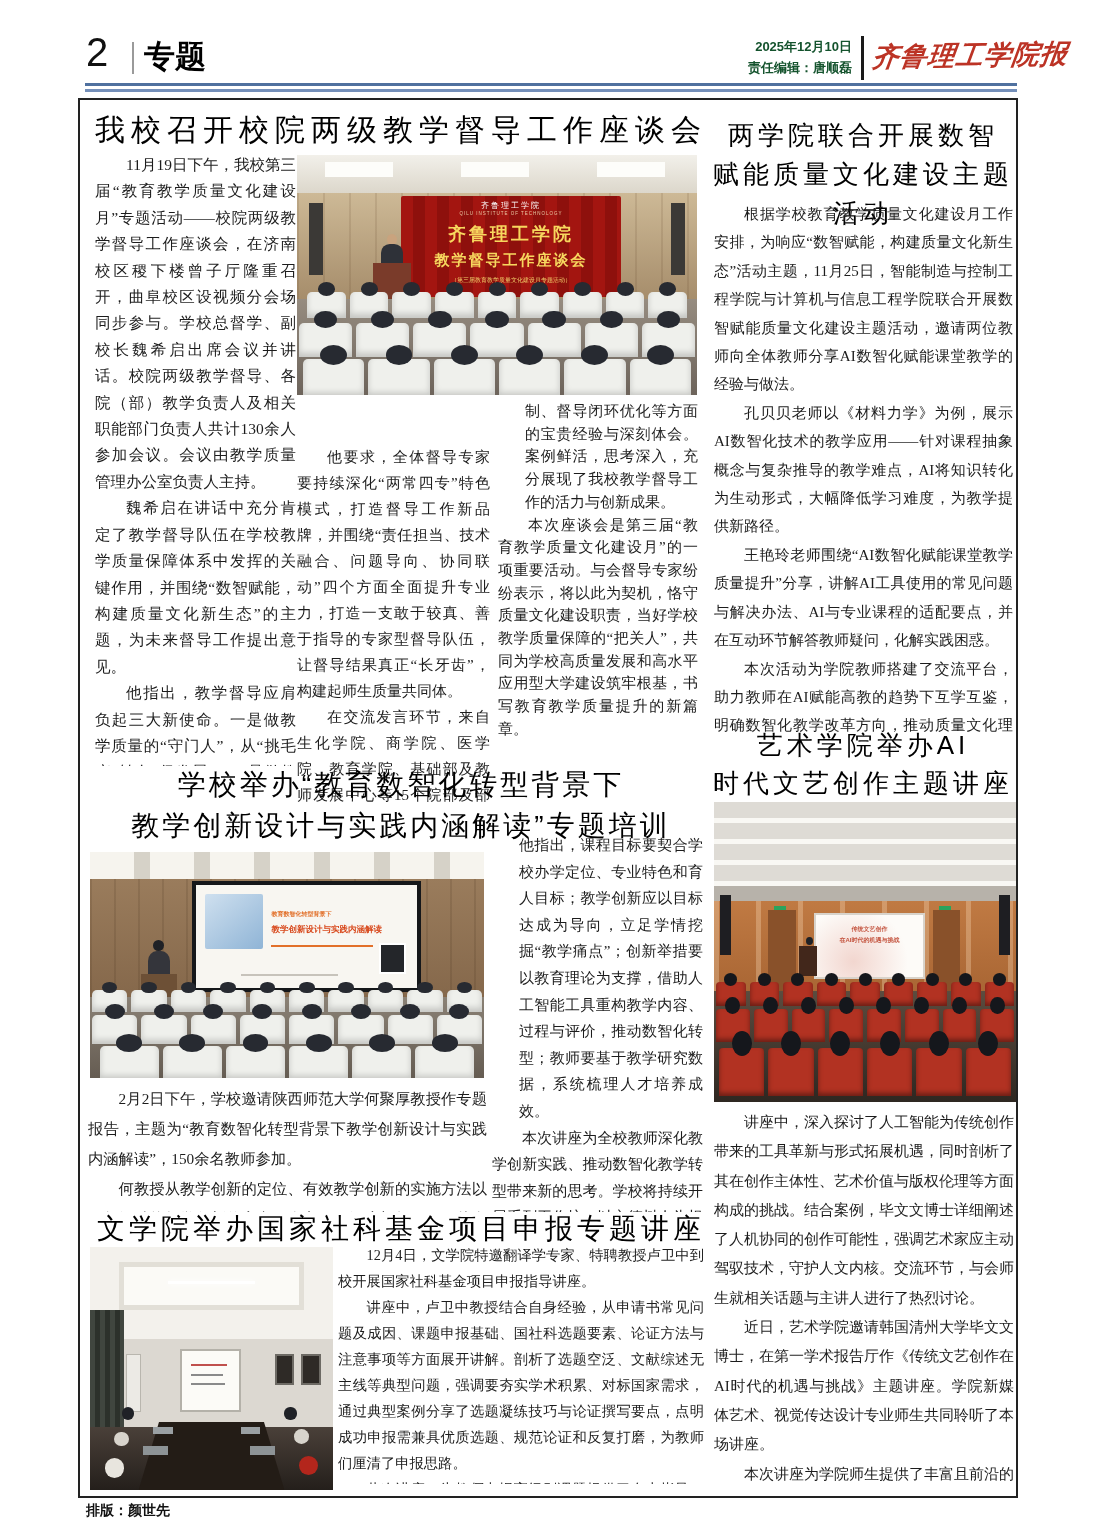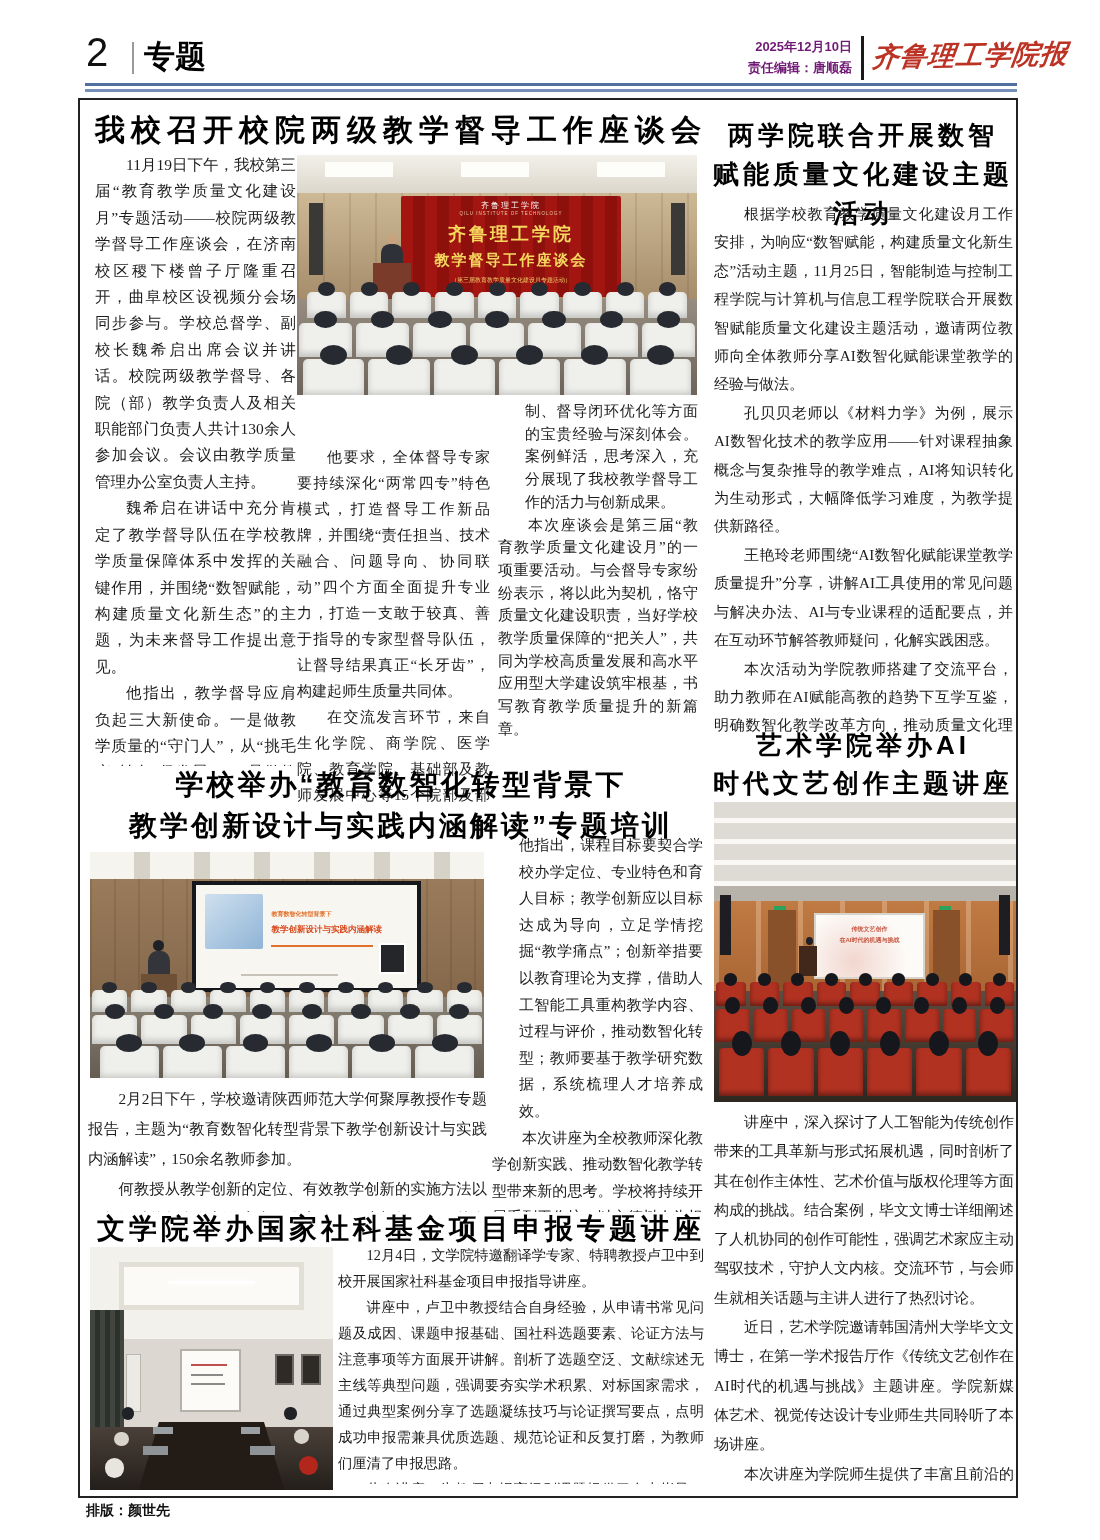--- a/index.html
+++ b/index.html
@@ -1,20 +1,20 @@
 <!DOCTYPE html>
 <html><head>
 <meta charset="utf-8">
 <style>
   html,body{margin:0;padding:0;background:#ffffff;}
   .page{position:relative;width:1100px;height:1540px;background:#fff;overflow:hidden;
         font-family:"Liberation Serif", serif;color:#1b1b1b;}
   .abs{position:absolute;}
   .hd-sans{font-family:"Liberation Sans", sans-serif;}
-  .title{font-family:"Liberation Sans", sans-serif;font-weight:700;color:#000;text-align:center;}
+  .title{font-family:"Liberation Sans", sans-serif;font-weight:400;color:#000;text-align:center;}
   .col{position:absolute;text-align:justify;overflow:hidden;color:#1c1c1c;}
   .col p{margin:0;text-indent:2em;}
   .col p.cont{text-indent:0;margin-left:27px;}
   .photo{position:absolute;overflow:hidden;background:#8c8479;}
   .photo div,.photo span{position:absolute;}
   .crow{display:flex;align-items:stretch;}
   .chair{position:relative;flex:1;margin:0 2px;background:#eff0ec;border-radius:5px 5px 0 0;
          box-shadow:inset 0 -4px 6px rgba(0,0,0,.18);}
   .chair::before{content:"";position:absolute;left:28%;top:-36%;width:44%;height:52%;
          border-radius:50%;background:#272a31;}
@@ -24,21 +24,21 @@
 </style>
 </head>
 <body>
 
 <div class="page">
 
   <div class="abs hd-sans" style="left:86px;top:30px;font-size:40px;font-weight:400;color:#111;">2</div>
   <div class="abs" style="left:132px;top:42px;width:2px;height:32px;background:#9a9a9a;"></div>
   <div class="abs hd-sans" style="left:144px;top:36px;font-size:31px;font-weight:900;color:#000;">专题</div>
 
-  <div class="abs hd-sans" style="left:620px;top:36px;width:232px;text-align:right;font-size:13px;font-weight:700;line-height:21px;color:#701a75;">
+  <div class="abs hd-sans" style="left:620px;top:36px;width:232px;text-align:right;font-size:13px;font-weight:700;line-height:21px;color:#14532d;">
     <div>2025年12月10日</div>
     <div>责任编辑：唐顺磊</div>
   </div>
   <div class="abs" style="left:861px;top:36px;width:3px;height:44px;background:#1a1a1a;"></div>
   <div class="abs" style="left:872px;top:38px;width:148px;font-size:27px;font-weight:700;font-style:italic;
               color:#bc3325;white-space:nowrap;letter-spacing:1px;transform:skewX(-8deg) rotate(-1deg);
               font-family:'DejaVu Serif', serif;">齐鲁理工学院报</div>
 
   <div class="abs" style="left:85px;top:83px;width:932px;height:3px;background:#50719f;"></div>
   <div class="abs" style="left:85px;top:89px;width:932px;height:3px;background:#7590ba;"></div>

